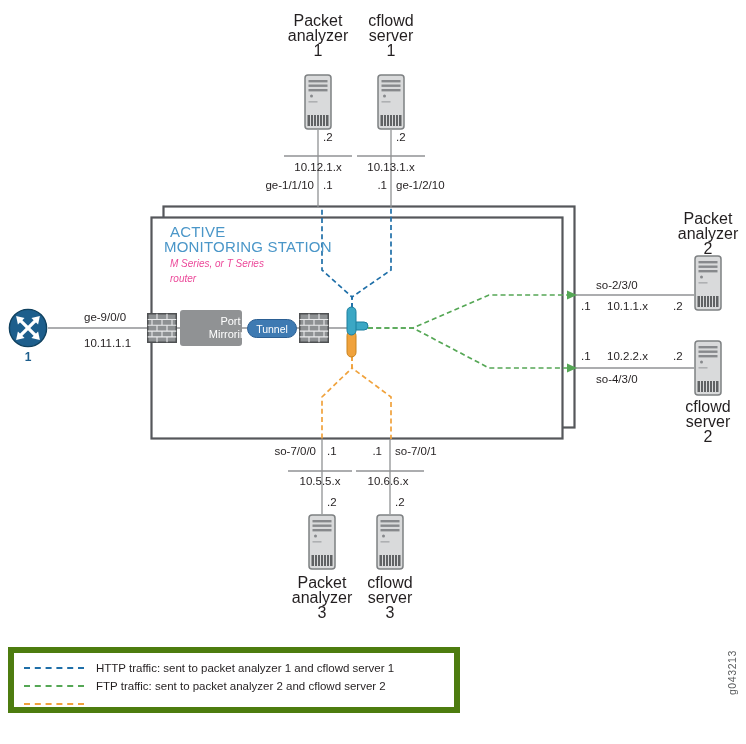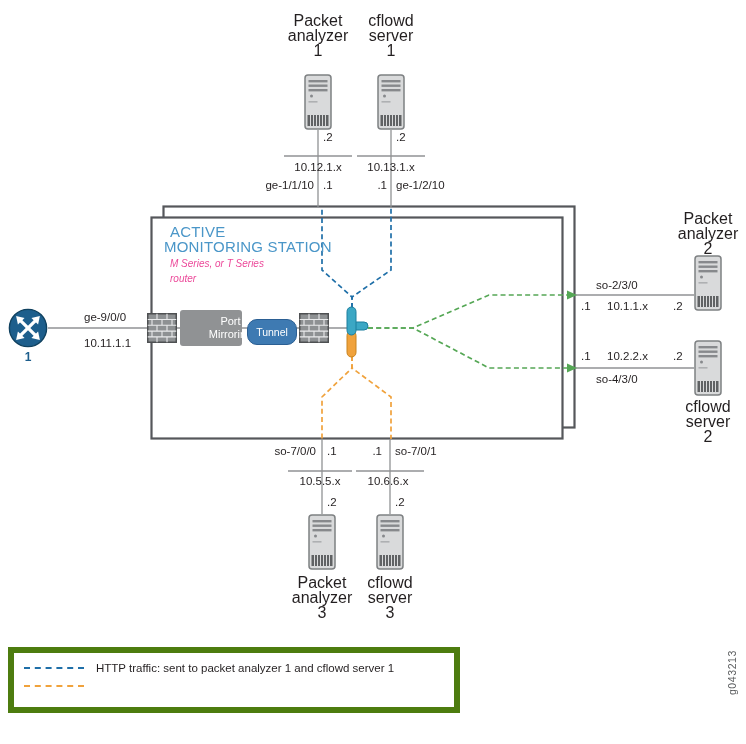--- a/index.html
+++ b/index.html
@@ -127,21 +127,21 @@
   <div class="lbl r" style="left:246px;top:178px;width:68px">ge-1/1/10</div>
   <div class="lbl" style="left:323px;top:178px">.1</div>
   <div class="lbl r" style="left:369px;top:178px;width:18px">.1</div>
   <div class="lbl" style="left:396px;top:178px">ge-1/2/10</div>
 
   <div class="station-title" style="left:170px;top:224px">ACTIVE</div>
   <div class="station-title" style="left:164px;top:239px">MONITORING STATION</div>
   <div class="station-sub" style="left:170px;top:256px">M Series, or T Series</div>
   <div class="station-sub" style="left:170px;top:271px">router</div>
   <div class="pm-box" style="left:180px;top:310px;width:62px;height:36px">Port Mirroring</div>
-  <div class="tunnel" style="left:247px;top:319px;width:50px;height:26px">Tunnel</div>
+  <div class="tunnel" style="left:247px;top:319px;width:50px;height:19px">Tunnel</div>
 
   <div class="router-num" style="left:20px;top:350px;width:16px">1</div>
   <div class="lbl" style="left:84px;top:310px">ge-9/0/0</div>
   <div class="lbl" style="left:84px;top:336px">10.11.1.1</div>
 
   <div class="lbl" style="left:596px;top:278px">so-2/3/0</div>
   <div class="lbl" style="left:581px;top:299px">.1</div>
   <div class="lbl" style="left:607px;top:299px">10.1.1.x</div>
   <div class="lbl" style="left:673px;top:299px">.2</div>
   <div class="lbl dev-name" style="left:673px;top:211px;width:70px">
@@ -177,19 +177,23 @@
     <div>server</div>
     <div>3</div>
   </div>
 
   <div class="legend" style="left:8px;top:647px;width:452px;height:66px">
     <div class="legend-row">
       <div class="legend-dash http"></div>
       <div class="legend-text">HTTP traffic: sent to packet analyzer 1 and cflowd server 1</div>
     </div>
     <div class="legend-row">
+      <div class="legend-dash ftp"></div>
+      <div class="legend-text">FTP traffic: sent to packet analyzer 2 and cflowd server 2</div>
+    </div>
+    <div class="legend-row">
       <div class="legend-dash other"></div>
     </div>
   </div>
 
   <div class="fig-id" style="left:726px;top:650px">g043213</div>
 
 </div>
 
 </body></html>

